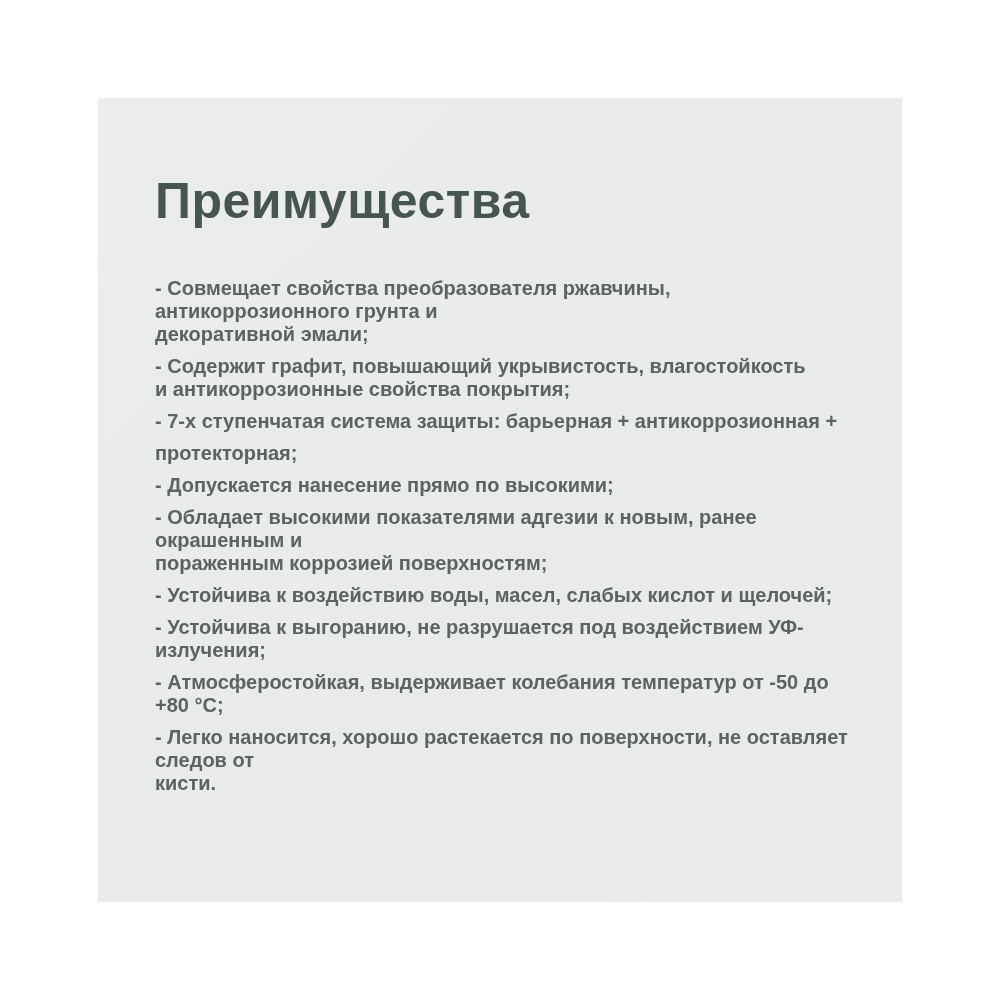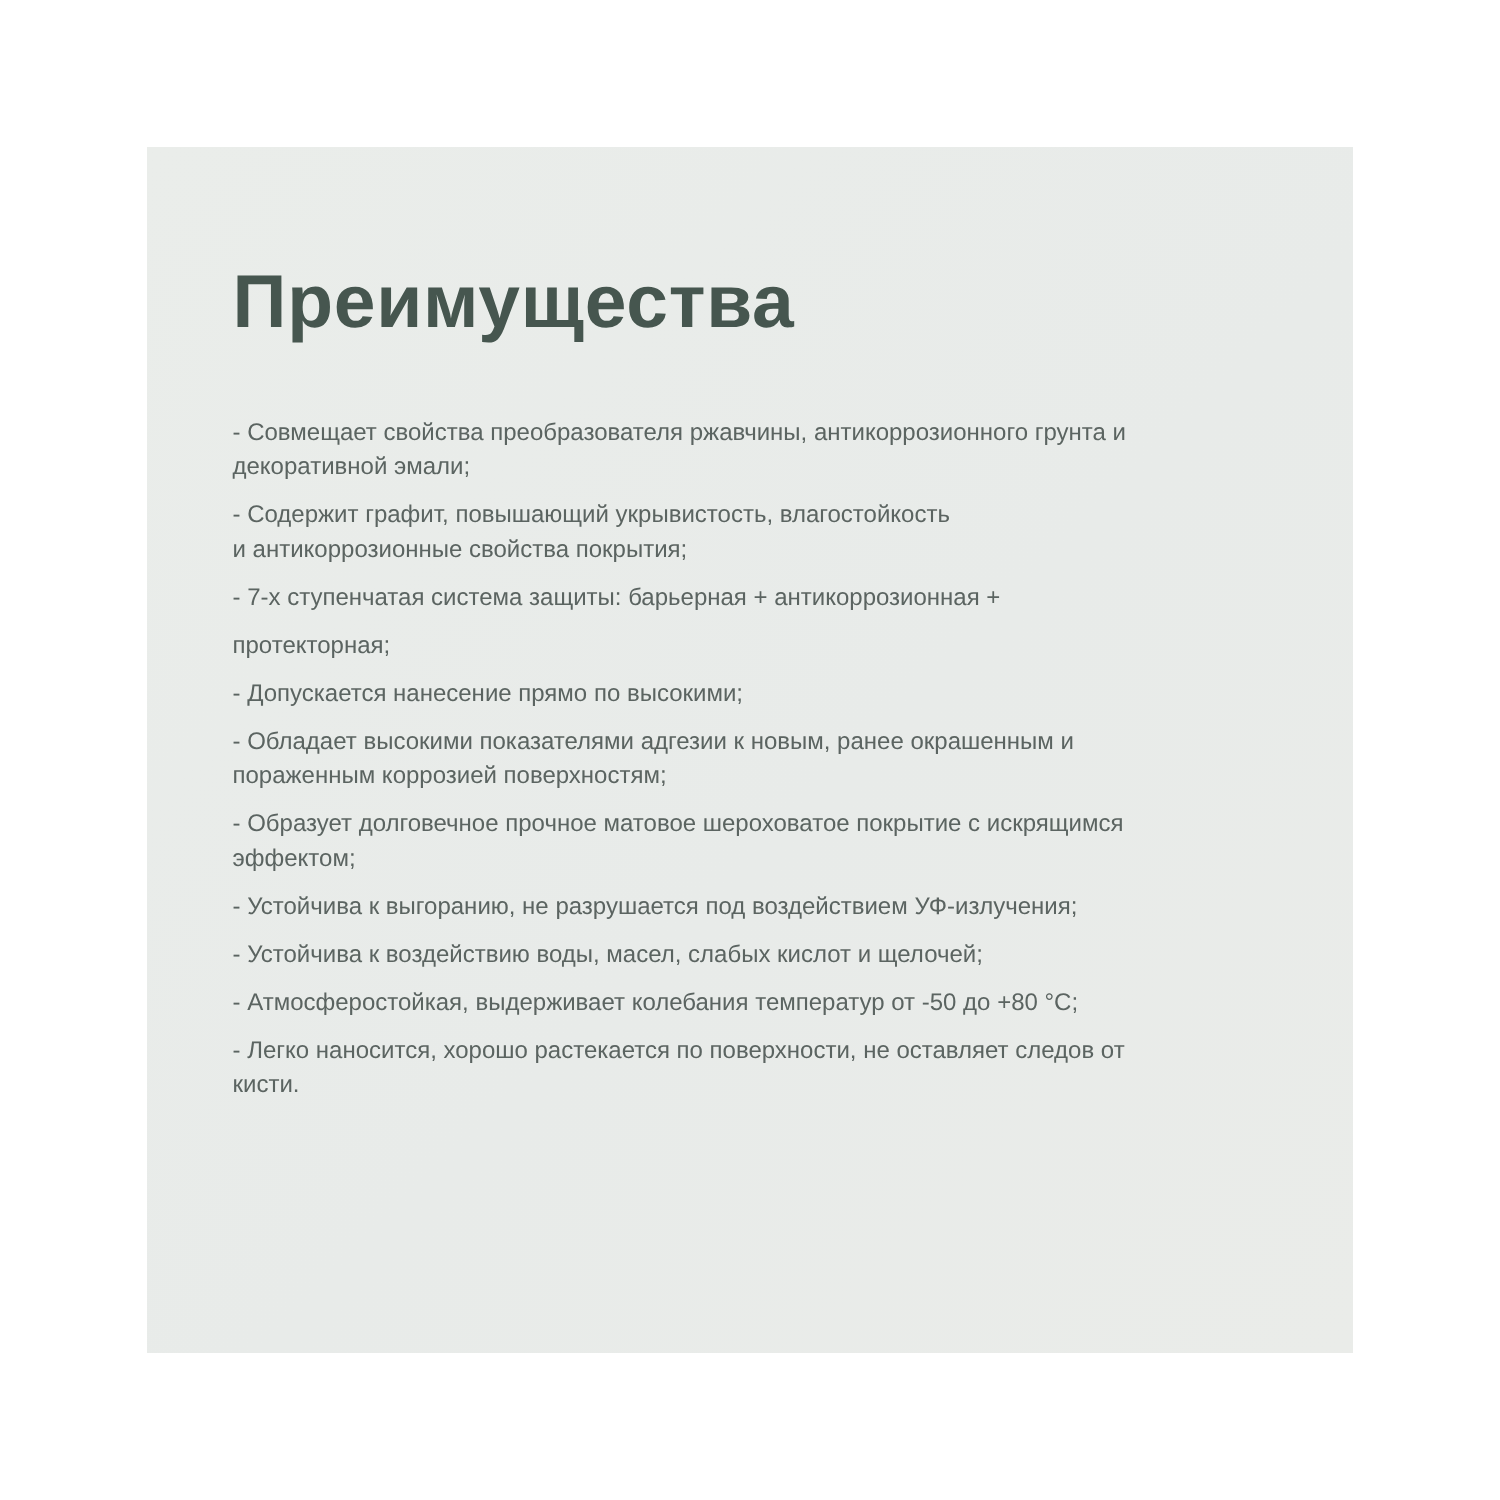--- a/index.html
+++ b/index.html
@@ -31,45 +31,43 @@
     line-height: 1.15;
     font-weight: 700;
     letter-spacing: 0.5px;
     color: #46564f;
   }
   .advantages {
     max-width: 712px;
   }
   .advantage {
     margin: 0 0 9px 0;
-    font-size: 16px;
+    font-size: 20px;
     line-height: 23px;
-    font-weight: 400;
+    font-weight: 700;
     color: #5b6461;
     white-space: pre-line;
   }
 </style>
 </head>
 <body>
 
 <div class="canvas">
   <section class="card">
     <h1>Преимущества</h1>
     <div class="advantages">
         <p class="advantage">- Совмещает свойства преобразователя ржавчины, антикоррозионного грунта и
 декоративной эмали;</p>
         <p class="advantage">- Содержит графит, повышающий укрывистость, влагостойкость
 и антикоррозионные свойства покрытия;</p>
         <p class="advantage">- 7-х ступенчатая система защиты: барьерная + антикоррозионная +</p>
         <p class="advantage">протекторная;</p>
         <p class="advantage">- Допускается нанесение прямо по высокими;</p>
         <p class="advantage">- Обладает высокими показателями адгезии к новым, ранее окрашенным и
 пораженным коррозией поверхностям;</p>
-        <p class="advantage">- Образует долговечное прочное матовое шероховатое покрытие с искрящимся
-эффектом;</p>
+        <p class="advantage">- Устойчива к воздействию воды, масел, слабых кислот и щелочей;</p>
         <p class="advantage">- Устойчива к выгоранию, не разрушается под воздействием УФ-излучения;</p>
-        <p class="advantage">- Устойчива к воздействию воды, масел, слабых кислот и щелочей;</p>
         <p class="advantage">- Атмосферостойкая, выдерживает колебания температур от -50 до +80 °С;</p>
         <p class="advantage">- Легко наносится, хорошо растекается по поверхности, не оставляет следов от
 кисти.</p>
       </div>
   </section>
 </div>
 
 </body></html>

